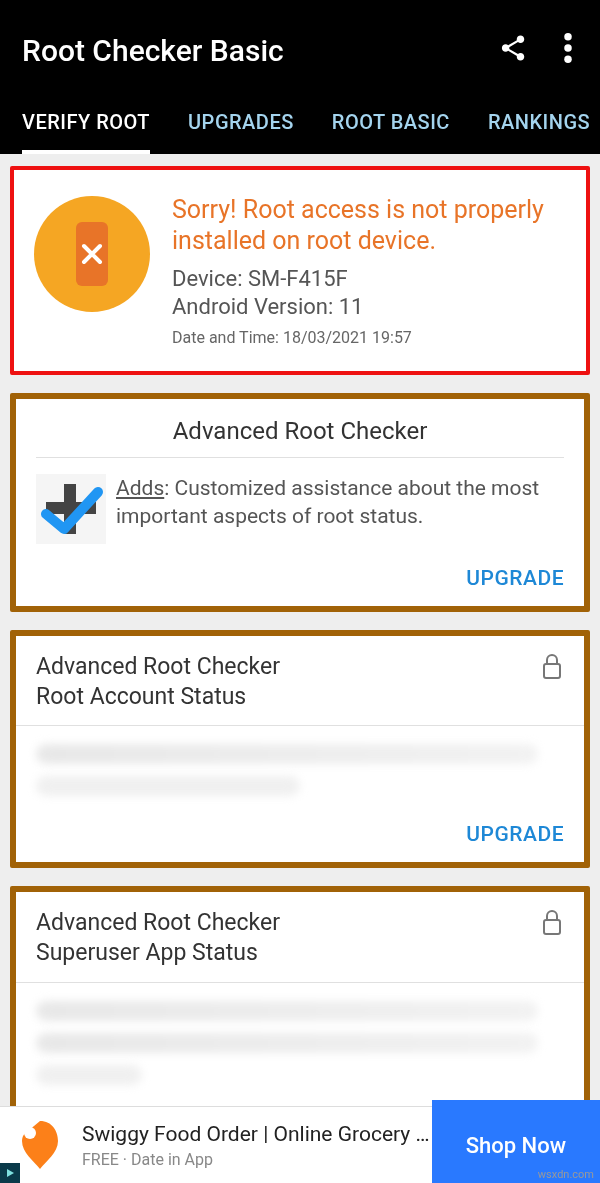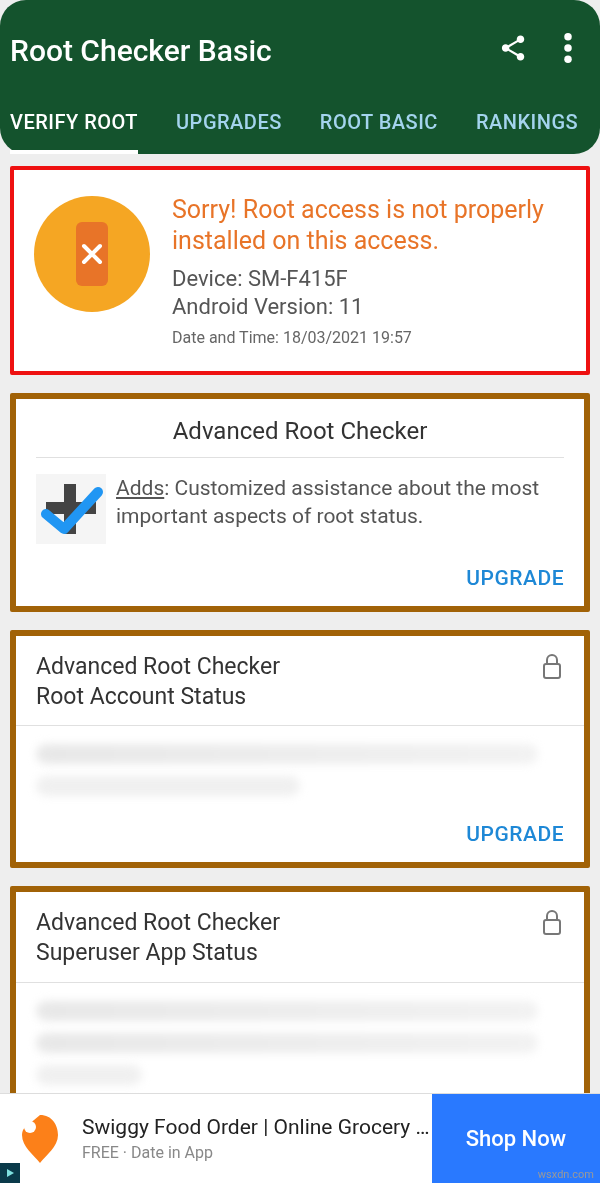--- a/index.html
+++ b/index.html
@@ -1,18 +1,18 @@
 <!DOCTYPE html>
 <html><head>
 <meta charset="utf-8">
 <style>
 * { margin: 0; padding: 0; box-sizing: border-box; font-family: Roboto, Arial, sans-serif; }
 body { width: 600px; height: 1183px; background: #eeeeee; overflow: hidden; position: relative; }
 
-.appbar { background: #14532d; color: #fff; padding: 20px 18px 0 10px; border-radius: 26px; }
+.appbar { background: #000000; color: #fff; padding: 20px 18px 0 22px; }
 .appbar-top { display: flex; align-items: center; height: 60px; }
 .appbar-title { font-size: 30px; font-weight: 500; flex: 1; }
 .appbar-actions { display: flex; gap: 36px; align-items: center; padding-right: 10px; }
 
 .tabs { display: flex; margin-top: 16px; }
 .tab { color: #a4d4ee; font-size: 20px; font-weight: 500; letter-spacing: 0.5px; padding: 14px 0 16px 0; margin-right: 38px; white-space: nowrap; }
 .tab.active { color: #fff; border-bottom: 4px solid #fff; }
 
 .content { padding: 12px 10px 0 10px; }
 
@@ -35,21 +35,21 @@
 .section-header { display: flex; align-items: flex-start; padding: 16px 20px 14px 20px; border-bottom: 1px solid #e0e0e0; }
 .section-header-text { flex: 1; font-size: 23px; color: #333; line-height: 1.3; }
 .blur-body { padding: 18px 20px 6px 20px; }
 .blur-line { height: 20px; background: #f0f0f0; border-radius: 10px; margin-bottom: 12px; filter: blur(4px); }
 .blur-line.w90 { width: 95%; background: linear-gradient(90deg,#e8e8e8,#f2f2f2); }
 .blur-line.w50 { width: 50%; }
 .blur-line.w20 { width: 20%; }
 
 .learn-more-card { background: #fff; border: 1px solid #ddd; border-radius: 2px; padding: 14px 0; text-align: center; font-size: 23px; color: #444; }
 
-.ad-bar { position: absolute; bottom: 0; left: 0; right: 0; height: 90px; background: #fff; display: flex; align-items: center; padding: 0 0 0 12px; border-top: 1px solid #ddd; }
+.ad-bar { position: absolute; bottom: 0; left: 0; right: 0; height: 77px; background: #fff; display: flex; align-items: center; padding: 0 0 0 12px; border-top: 1px solid #ddd; }
 .ad-icon { width: 56px; height: 56px; margin-right: 14px; flex-shrink: 0; }
 .ad-text { flex: 1; overflow: hidden; }
 .ad-title { font-size: 21px; color: #222; white-space: nowrap; overflow: hidden; text-overflow: ellipsis; }
 .ad-sub { font-size: 16px; color: #888; margin-top: 4px; }
 .ad-cta { background: #2979ff; color: #fff; font-size: 22px; font-weight: 500; padding: 0 34px; height: 90px; display: flex; align-items: center; }
 .ad-badge { position: absolute; bottom: 0; left: 0; width: 20px; height: 20px; background: #0a3a4a; display: flex; align-items: center; justify-content: center; }
 
 .watermark { position: absolute; bottom: 2px; right: 6px; font-size: 11px; color: #999; z-index: 5; }
 
 .root-icon { width: 70px; height: 70px; }
@@ -88,21 +88,21 @@
   <div class="card status-card">
     <div class="status-icon-wrap">
       <svg width="120" height="120" viewBox="0 0 120 120">
         <circle cx="60" cy="60" r="58" fill="#f5a623"></circle>
         <rect x="44" y="28" width="32" height="64" rx="6" fill="#e87428"></rect>
         <rect x="47" y="33" width="26" height="48" rx="2" fill="#e87428"></rect>
         <path d="M52 52 L68 68 M68 52 L52 68" stroke="#fff" stroke-width="4" stroke-linecap="round"></path>
       </svg>
     </div>
     <div>
-      <div class="status-title">Sorry! Root access is not properly installed on this access.</div>
+      <div class="status-title">Sorry! Root access is not properly installed on root device.</div>
       <div class="status-device">Device: SM-F415F</div>
       <div class="status-version">Android Version: 11</div>
       <div class="status-date">Date and Time: 18/03/2021 19:57</div>
     </div>
   </div>
 
   <div class="card">
     <div class="card-inner">
       <div class="card-title-center">Advanced Root Checker</div>
       <div class="card-body">

